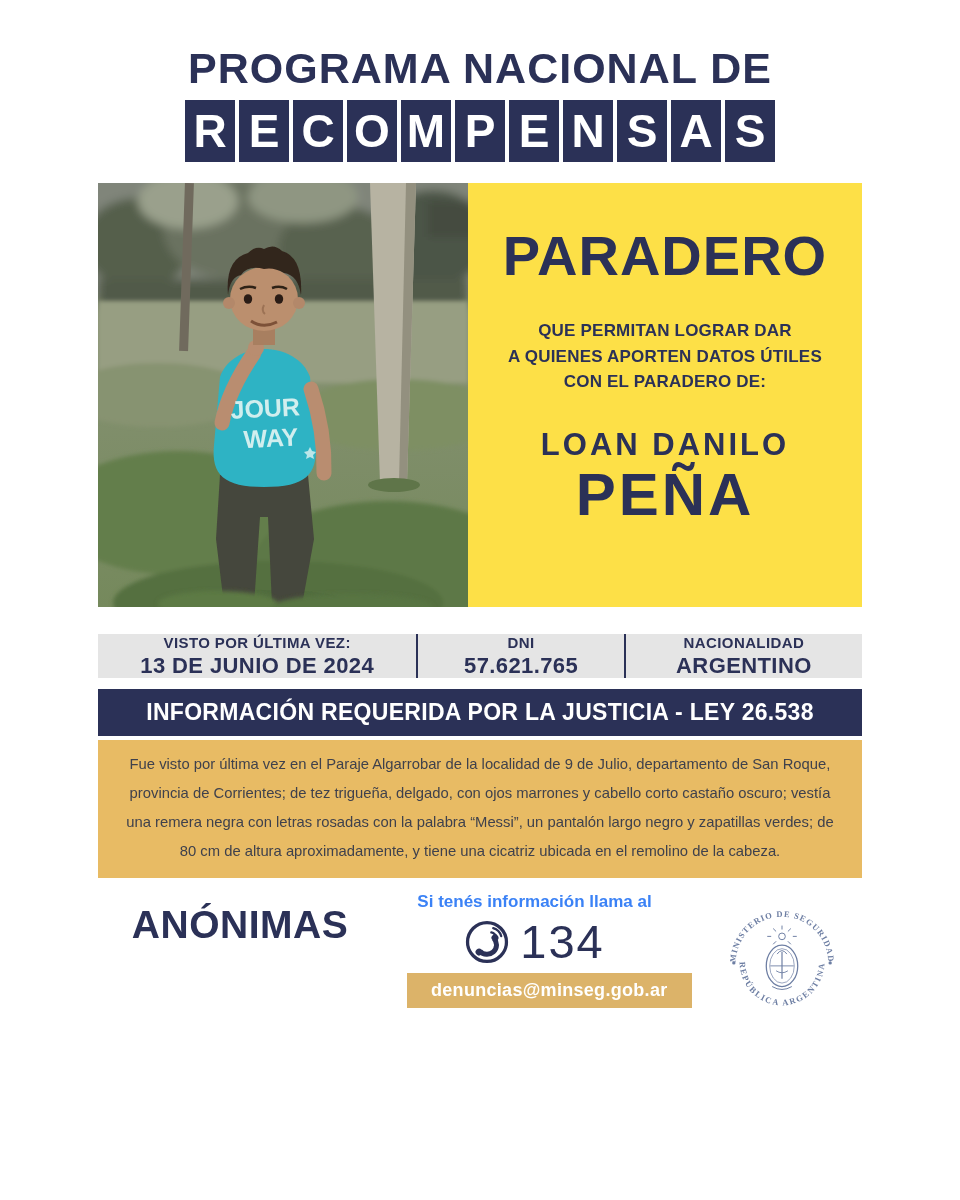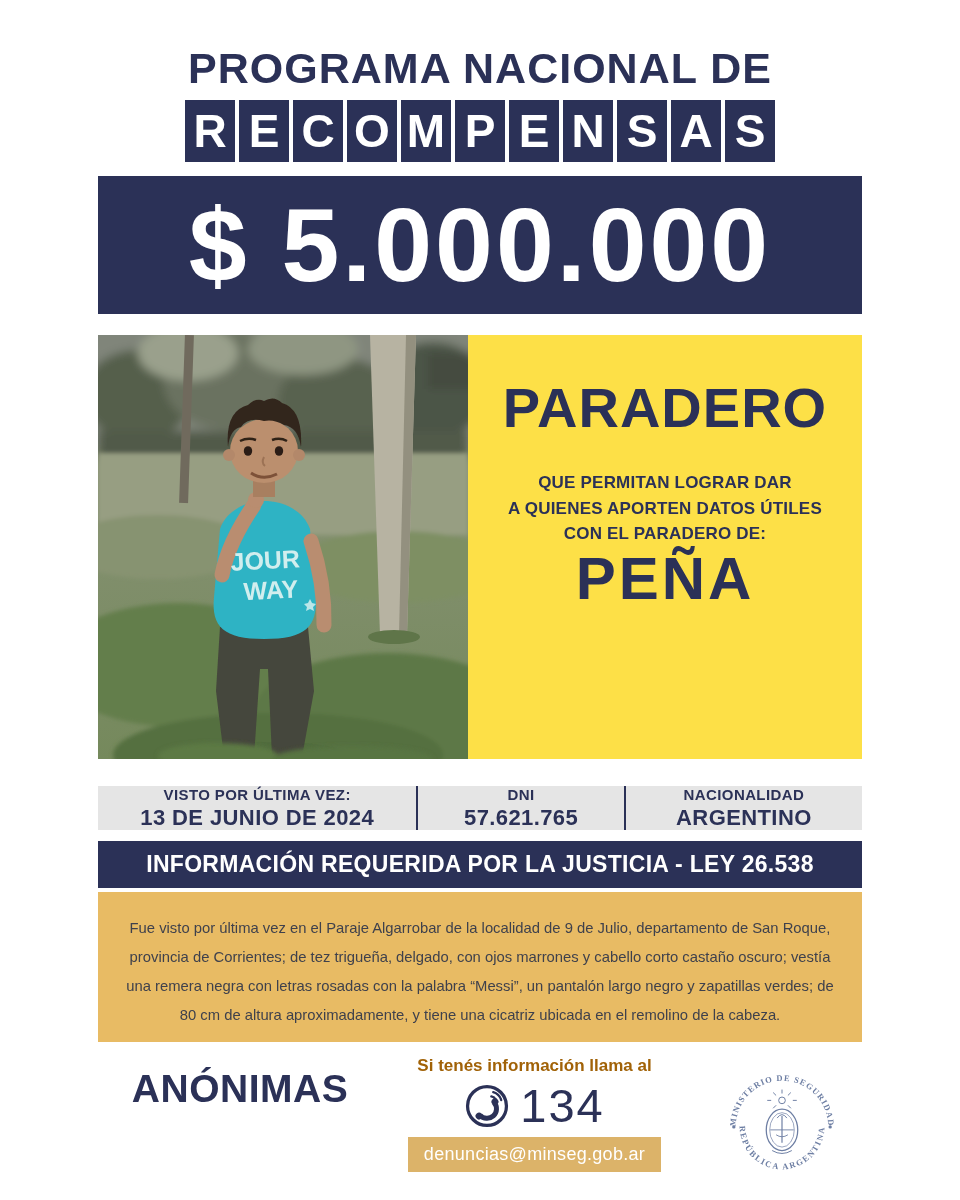--- a/index.html
+++ b/index.html
@@ -51,38 +51,38 @@
   
   .law-band{
     width:764px;height:47px;margin:11px auto 4px;background:#2b3157;color:#ffffff;
     display:flex;align-items:center;justify-content:center;
     font-size:23px;font-weight:800;letter-spacing:.3px;
   }
 
   
   .description-box{
     width:764px;margin:0 auto;background:#e8bb64;box-sizing:border-box;
-    padding:22px 24px 12px;font-size:14.8px;line-height:29px;color:#3f414c;
+    padding:10px 24px 12px;font-size:14.8px;line-height:29px;color:#3f414c;
     text-align:center;font-weight:400;
   }
 
   
   .footer{width:790px;margin:14px auto 0;display:flex;align-items:flex-start;}
   .denuncias-block{
     width:310px;text-align:center;margin-top:12px;
     font-size:39px;font-weight:800;line-height:1.08;color:#2b3157;letter-spacing:.5px;
   }
   .call-block{width:255px;margin-left:12px;text-align:center;}
-  .call-text{font-size:17px;font-weight:800;color:#a16207;}
+  .call-text{font-size:17px;font-weight:800;color:#3b82f6;}
   .phone-row{display:flex;align-items:center;justify-content:center;gap:10px;margin-top:2px;}
   .phone-number{font-size:47px;font-weight:400;color:#2b3157;letter-spacing:2px;}
   .email-btn{
     display:inline-block;background:#dcb369;color:#ffffff;border:none;
     font-family:"Liberation Sans",sans-serif;
-    font-size:18px;font-weight:400;padding:7px 16px;margin-top:4px;letter-spacing:.3px;
+    font-size:18px;font-weight:700;padding:7px 24px;margin-top:4px;letter-spacing:.3px;
   }
   .seal-wrap{margin-left:auto;margin-right:34px;margin-top:8px;width:118px;height:118px;}
 </style>
 </head>
 <body>
 
 <div class="poster">
 
   <div class="header-line1">PROGRAMA NACIONAL DE</div>
   <div class="tiles-row">
@@ -92,23 +92,20 @@
       <div class="tile">O</div>
       <div class="tile">M</div>
       <div class="tile">P</div>
       <div class="tile">E</div>
       <div class="tile">N</div>
       <div class="tile">S</div>
       <div class="tile">A</div>
       <div class="tile">S</div>
     </div>
 
-  <div class="reward-band">
-    <span>$ 5.000.000</span>
-  </div>
 
   <div class="main-section">
 
     <div class="photo-wrap">
       <svg viewBox="0 0 370 424" width="370" height="424">
         <defs>
           <filter id="b5" x="-20%" y="-20%" width="140%" height="140%">
               <feGaussianBlur stdDeviation="5"></feGaussianBlur>
             </filter>
           <filter id="b2" x="-20%" y="-20%" width="140%" height="140%">
@@ -179,20 +176,21 @@
       </svg>
     </div>
 
     <div class="gold-panel">
       <div class="paradero-title">PARADERO</div>
       <div class="paradero-sub">
         <div>QUE PERMITAN LOGRAR DAR</div>
         <div>A QUIENES APORTEN DATOS ÚTILES</div>
         <div>CON EL PARADERO DE:</div>
       </div>
+      <div class="case-name1">LOAN DANILO</div>
       <div class="case-name2">PEÑA</div>
     </div>
   </div>
 
   <div class="info-bar">
     <div class="info-col c1">
       <div class="info-label">VISTO POR ÚLTIMA VEZ:</div>
       <div class="info-value">13 DE JUNIO DE 2024</div>
     </div>
     <div class="info-col c2">

